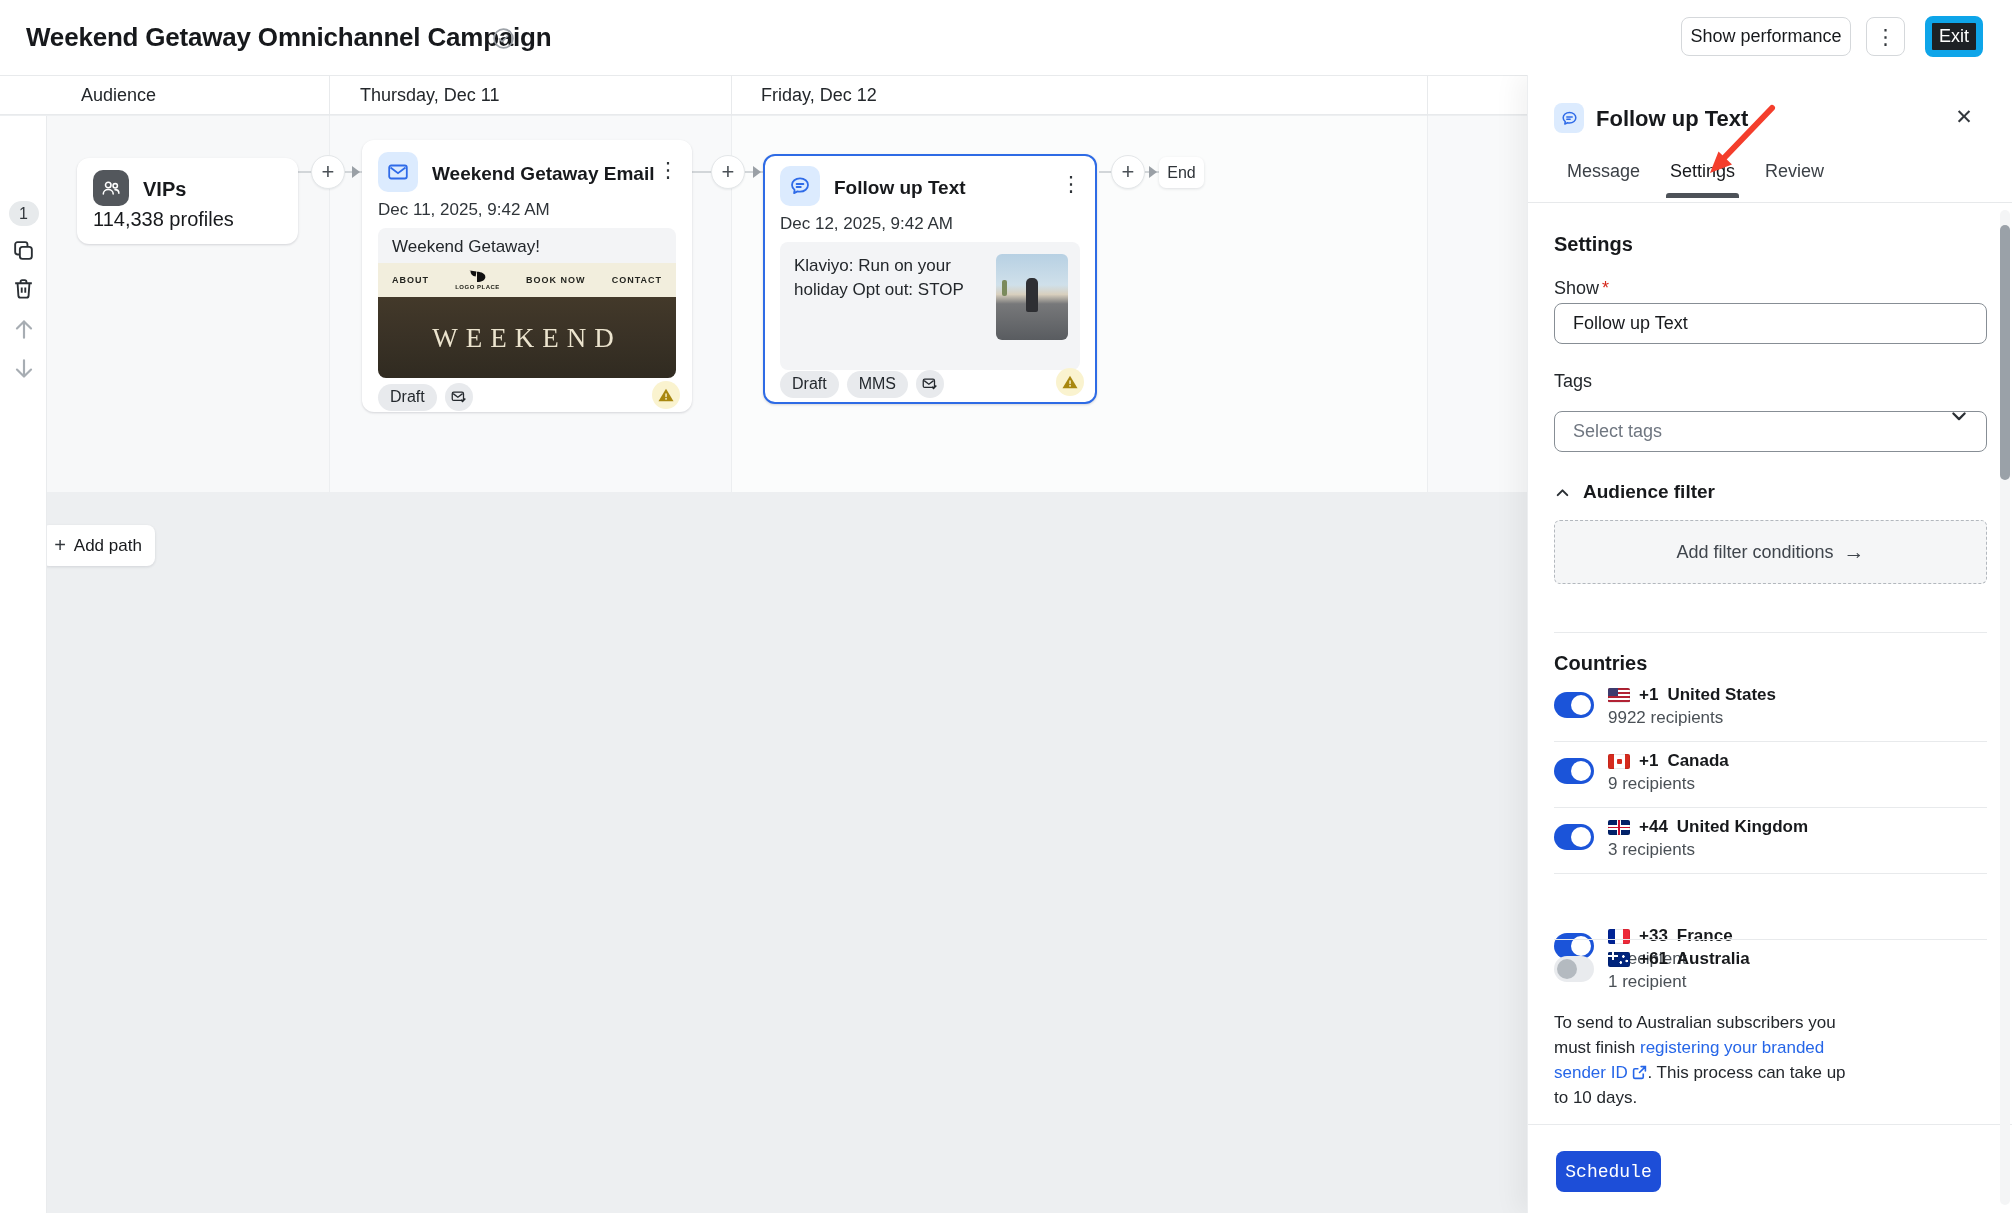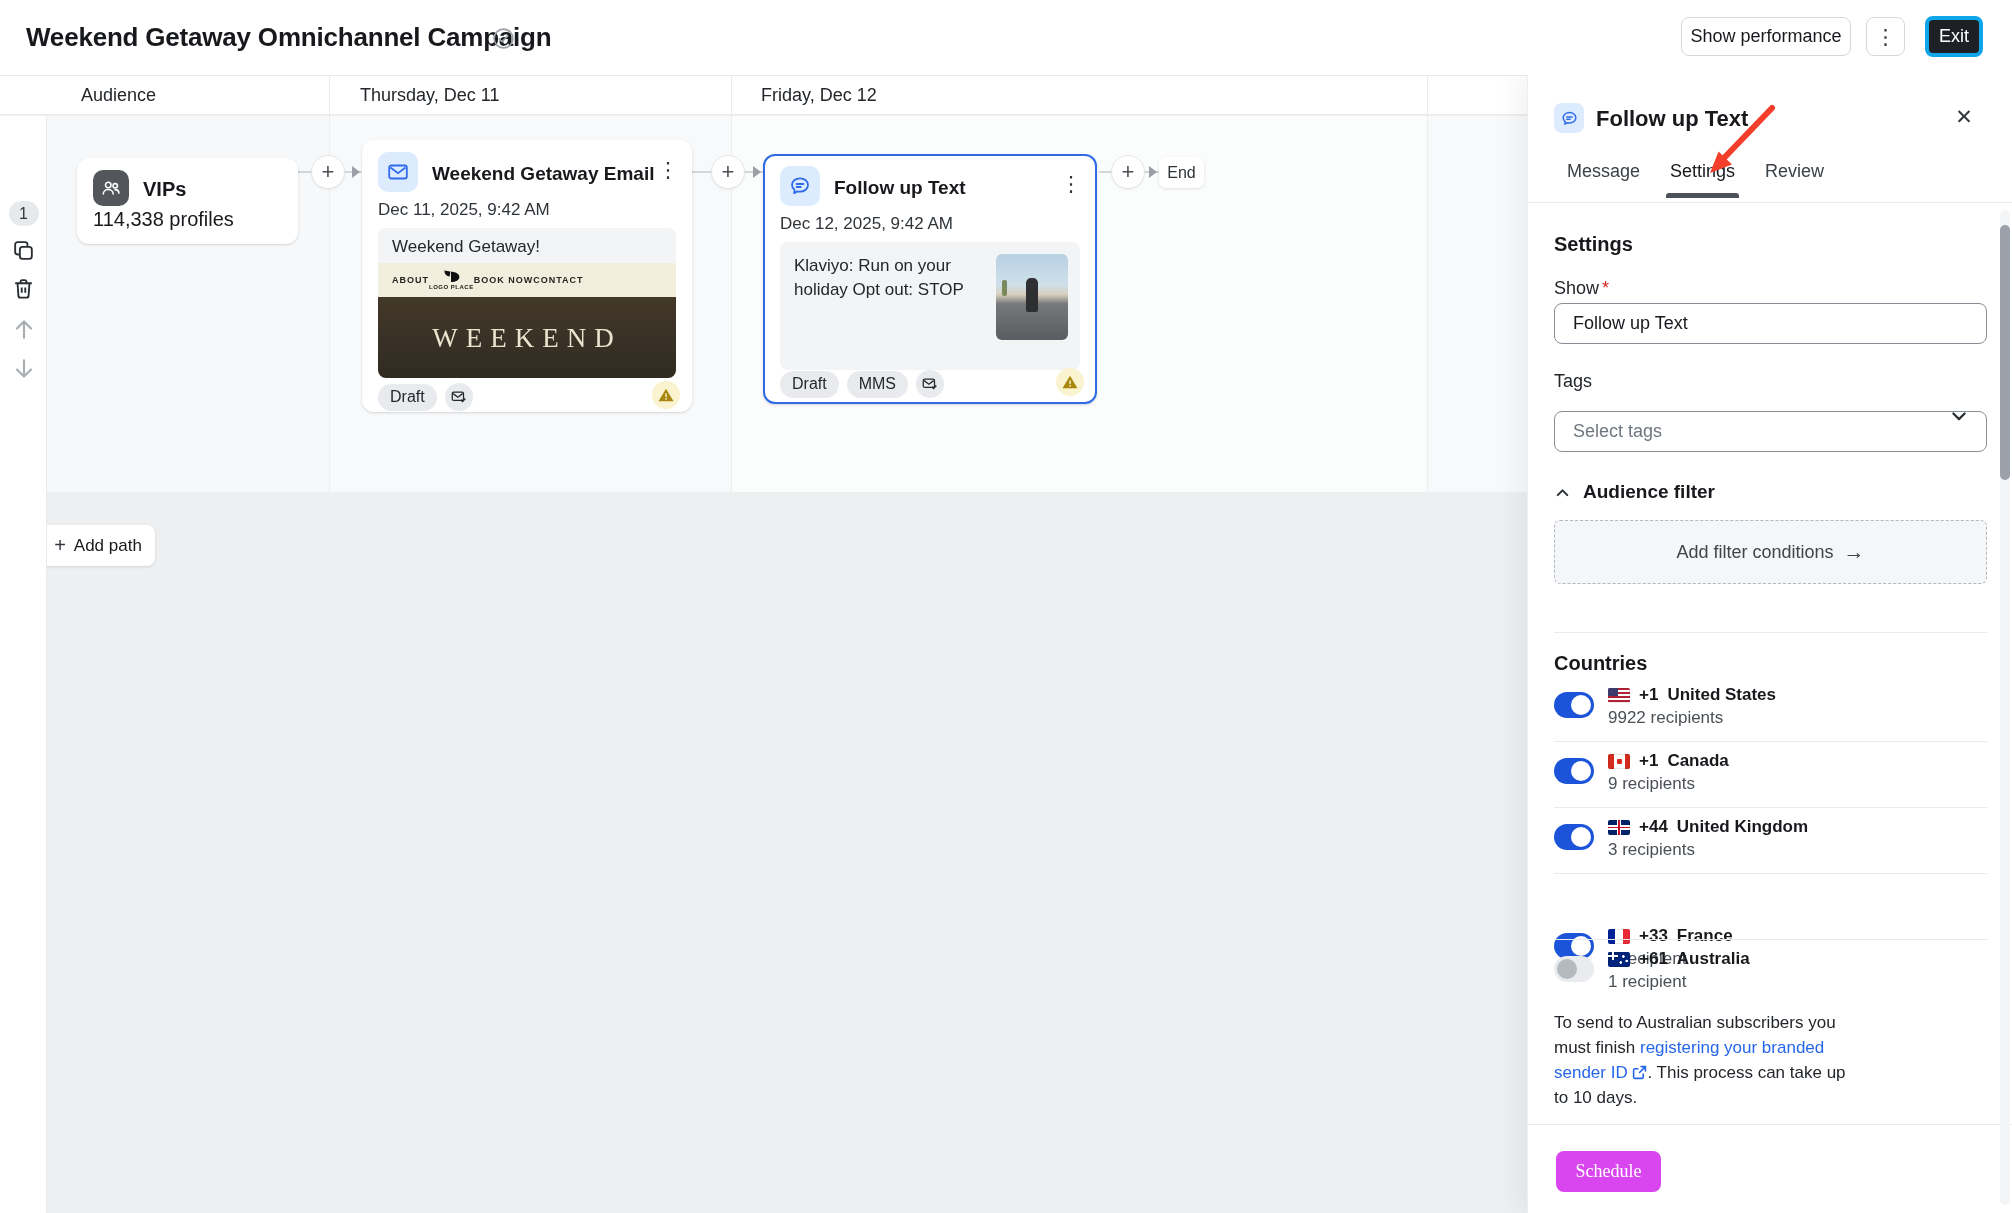--- a/index.html
+++ b/index.html
@@ -7,21 +7,21 @@
   .app { position:relative; width:2012px; height:1213px; background:#fff;
          font-family:"Liberation Sans", sans-serif; color:#1f2329; overflow:hidden; }
   .abs { position:absolute;text-align:right; }
 
   
   .top-bar { position:absolute; left:0; top:0; width:2012px; height:75px; background:#fff; z-index:30; }
   .page-title { position:absolute; left:26px; top:22px; font-size:26px; font-weight:700; letter-spacing:-.2px; color:#17191c; }
   .verified { position:absolute; left:492px; top:27px; width:23px; height:23px; }
   .btn { display:flex; align-items:center; justify-content:center; border-radius:8px; font-size:18px; cursor:pointer; }
   .btn-outline { border:1px solid #d5d8db; background:#fff; color:#17191c; }
-  .btn-dark { background:#1d2125; color:#fff; border:4px solid #0ea5e9; }
+  .btn-dark { background:#1d2125; color:#fff; border:7px solid #0ea5e9; }
   #showPerf { left:1681px; top:17px; width:170px; height:39px; position:absolute; }
   #kebabTop { left:1866px; top:17px; width:39px; height:39px; position:absolute; font-size:21px; color:#33383d; }
   #exitBtn  { left:1925px; top:16px; width:58px; height:41px; position:absolute; font-weight:400; }
 
   
   .board { position:absolute; left:0; top:75px; width:1527px; height:1138px; background:#edeff1; }
   .col-header { position:absolute; left:0; top:0; width:1527px; height:40px; background:#fff;
                 border-top:1px solid #e8eaec; border-bottom:1px solid #e8eaec; z-index:5; }
   .col-label { position:absolute; top:9px; font-size:18px; color:#23272b; }
   .vline { position:absolute; top:0; width:1px; background:#e8eaec; height:40px; }
@@ -54,21 +54,21 @@
   .icon-dark { background:#53575c; }
   .icon-blue { background:#dcebfe; }
   .card-title { position:absolute; left:70px; top:23px; font-size:19px; font-weight:700; color:#17191c; white-space:nowrap; }
   .card-kebab { position:absolute; right:10px; top:16px; width:28px; height:28px; display:flex; align-items:center;
                 justify-content:center; font-size:21px; color:#2f3439; cursor:pointer; }
   .card-date { position:absolute; left:16px; top:60px; font-size:17px; color:#2f3439; }
   .preview { position:absolute; left:16px; top:88px; background:#f3f4f6; border-radius:8px; overflow:hidden; }
   #emailPreview { width:298px; height:150px; }
   #smsPreview { width:300px; height:128px; }
   .subject { padding:9px 14px 6px; font-size:17px; color:#23272b; }
-  .mini-nav { height:34px; background:#f2eedd; display:flex; align-items:center; padding:4px 14px; position:relative; }
+  .mini-nav { height:34px; background:#f2eedd; display:flex; align-items:center; justify-content:space-between; padding:4px 14px; position:relative; }
   .mini-nav span { font-size:9px; letter-spacing:1px; color:#23241f; font-weight:700; }
   .mini-logo { display:flex; flex-direction:column; align-items:center; gap:1px; }
   .mini-logo .glabel { font-size:6px; letter-spacing:.5px; font-weight:700; color:#16170f; }
   .hero { height:86px; background:linear-gradient(180deg,#43392a 0%,#3a3226 45%,#2f2a20 100%); text-align:center; }
   .hero-text { padding-top:26px; font-family:"Liberation Serif", serif; font-size:27px; letter-spacing:8px; color:#ece4ce; }
   .sms-text { position:absolute; left:14px; top:12px; width:196px; font-size:17px; line-height:24px; color:#23272b; }
   .sms-thumb { position:absolute; right:12px; top:12px; width:72px; height:86px; border-radius:6px;
                background:linear-gradient(180deg,#b7d0e3 0%,#cfe0ea 36%,#d8cfbe 47%,#77787a 58%,#595c60 100%); overflow:hidden; }
   .sms-thumb::before { content:""; position:absolute; left:6px; top:26px; width:5px; height:16px; background:#7b8a5d; border-radius:2px; }
   .sms-thumb::after { content:""; position:absolute; left:30px; top:24px; width:12px; height:34px; background:#2e2f33; border-radius:5px 5px 2px 2px; }
@@ -142,22 +142,22 @@
       radial-gradient(circle at 85% 60%,#fff 1px,transparent 1.6px),
       radial-gradient(circle at 58% 70%,#fff 1px,transparent 1.6px),
       #00247d; }
   .flag[data-flag="au"]::before { content:""; position:absolute; left:0; top:0; width:10px; height:8px;
       background:linear-gradient(180deg,transparent 40%,#fff 40% 60%,transparent 60%),
                  linear-gradient(90deg,transparent 40%,#fff 40% 60%,transparent 60%), #012169; }
 
   .note { position:absolute; left:26px; width:292px; font-size:17px; line-height:25px; color:#23272c; }
   .note a { color:#2666e8; text-decoration:none; cursor:pointer; }
   .footer-divider { position:absolute; left:0; width:485px; height:1px; background:#e8eaec; }
-  .schedule-btn { position:absolute; left:28px; width:105px; height:41px; background:#d946ef; color:#fff; border:none;
-                  border-radius:8px; font-family:Liberation Serif, serif; font-size:18px; cursor:pointer; }
+  .schedule-btn { position:absolute; left:28px; width:105px; height:41px; background:#1d4ed8; color:#fff; border:none;
+                  border-radius:8px; font-family:Liberation Mono, monospace; font-size:18px; cursor:pointer; }
 
   .panel-scroll-track { position:absolute; right:2px; top:135px; width:10px; height:995px; background:#f4f5f6; border-radius:5px; }
   .panel-scroll-thumb { position:absolute; right:2px; top:150px; width:10px; height:255px; background:#9aa1a8; border-radius:5px; cursor:pointer; }
 
   .annotation-arrow { position:absolute; left:1690px; top:95px; z-index:40; pointer-events:none; }
 </style>
 </head>
 <body>
 
 <div class="app">

